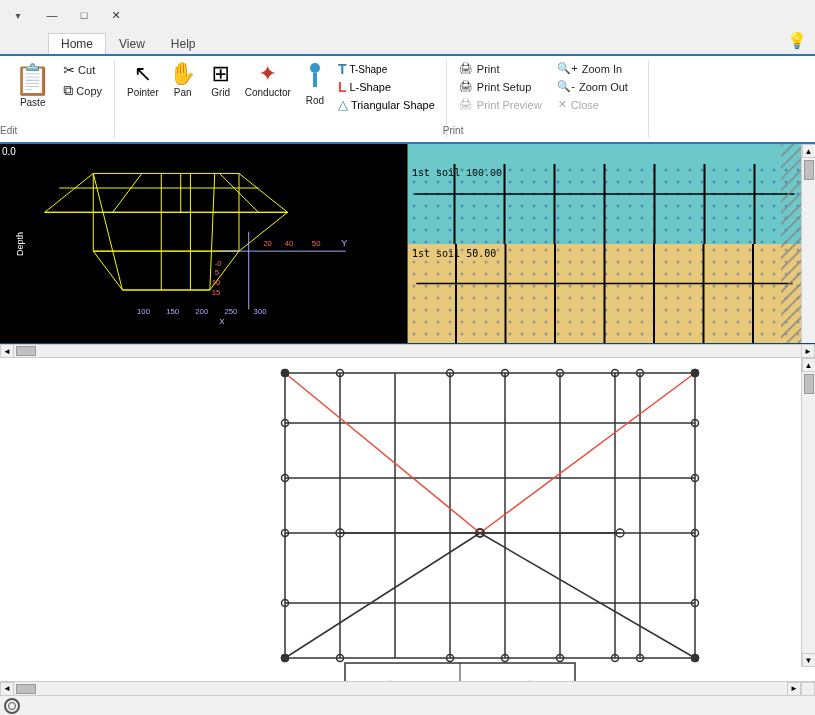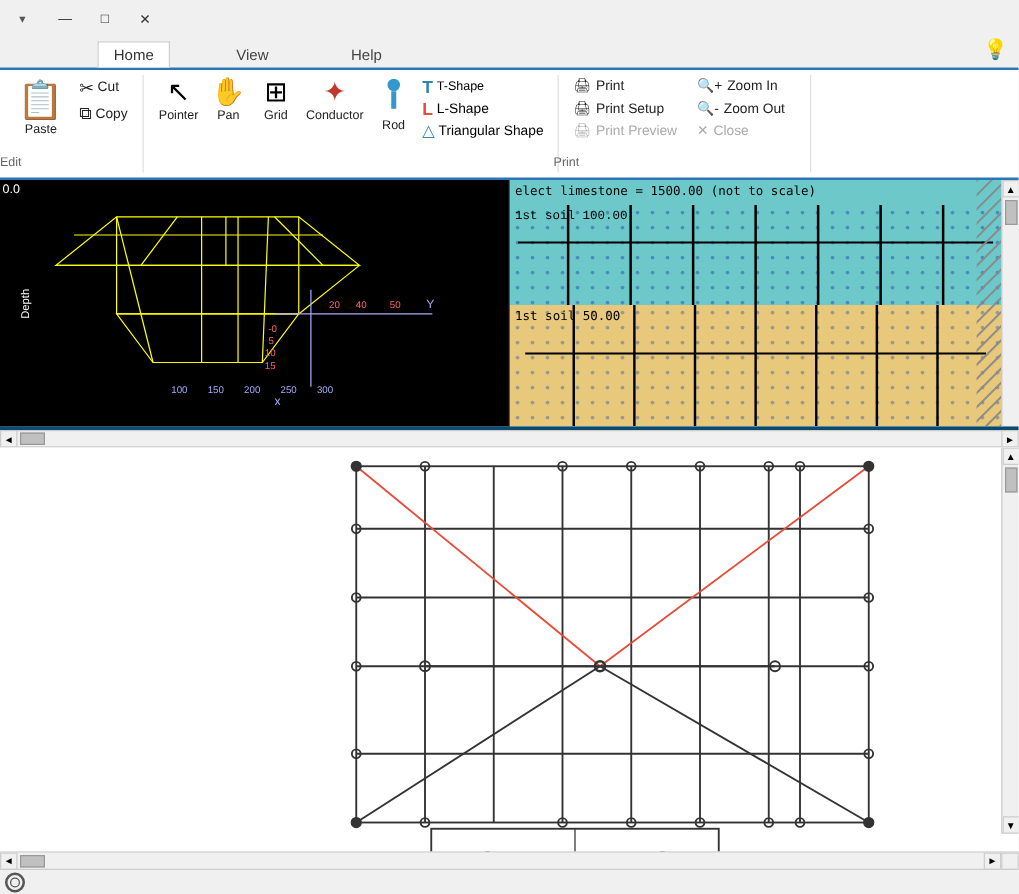--- a/index.html
+++ b/index.html
@@ -129,21 +129,21 @@
       display: flex;
       flex-direction: column;
       height: calc(715px - 30px - 24px - 90px);
       position: relative;
     }
 
     
     .top-panels {
       display: flex;
       height: 200px;
-      border-bottom: 3px solid #0c4a6e;
+      border-bottom: 1px solid #0c4a6e;
     }
 
     
     .panel-3d {
       width: 408px;
       background: #000;
       position: relative;
       border-right: 1px solid #555;
       overflow: hidden;
     }
@@ -188,22 +188,21 @@
       padding: 1px 3px;
       border-radius: 2px;
     }
 
     
     .ribbon-tab-bar {
       display: flex;
       background: #f0f0f0;
       height: 24px;
       align-items: flex-end;
-      padding-left: 2px;
-      gap: 40px;
+      padding-left: 12px;
     }
     .app-title-bar {
       height: 30px;
       background: #f0f0f0;
       display: flex;
       align-items: center;
       position: relative;
     }
     .app-title-text {
       flex: 1;
@@ -417,21 +416,20 @@
         <text x="115" y="165" fill="#aaaaff" font-size="8">100</text>
         <text x="145" y="165" fill="#aaaaff" font-size="8">150</text>
         <text x="175" y="165" fill="#aaaaff" font-size="8">200</text>
         <text x="205" y="165" fill="#aaaaff" font-size="8">250</text>
         <text x="235" y="165" fill="#aaaaff" font-size="8">300</text>
       </svg>
     </div>
 
     <div class="panel-soil">
 
-      <div style="position:absolute; top:4px; left:4px; font-size:10px; color:#000; font-family:monospace;">elect limestone = 1500.00  (not to scale)</div>
 
       <div style="position:absolute; top:20px; left:0; right:0; height:80px; background:#6dc9c9; overflow:hidden;">
 
         <svg width="100%" height="100%" style="position:absolute; top:0; left:0;">
           <defs>
             <pattern id="dots1" x="0" y="0" width="12" height="12" patternUnits="userSpaceOnUse">
               <circle cx="6" cy="6" r="1.5" fill="#2255aa" opacity="0.5"></circle>
             </pattern>
           </defs>
           <rect width="100%" height="100%" fill="url(#dots1)"></rect>

